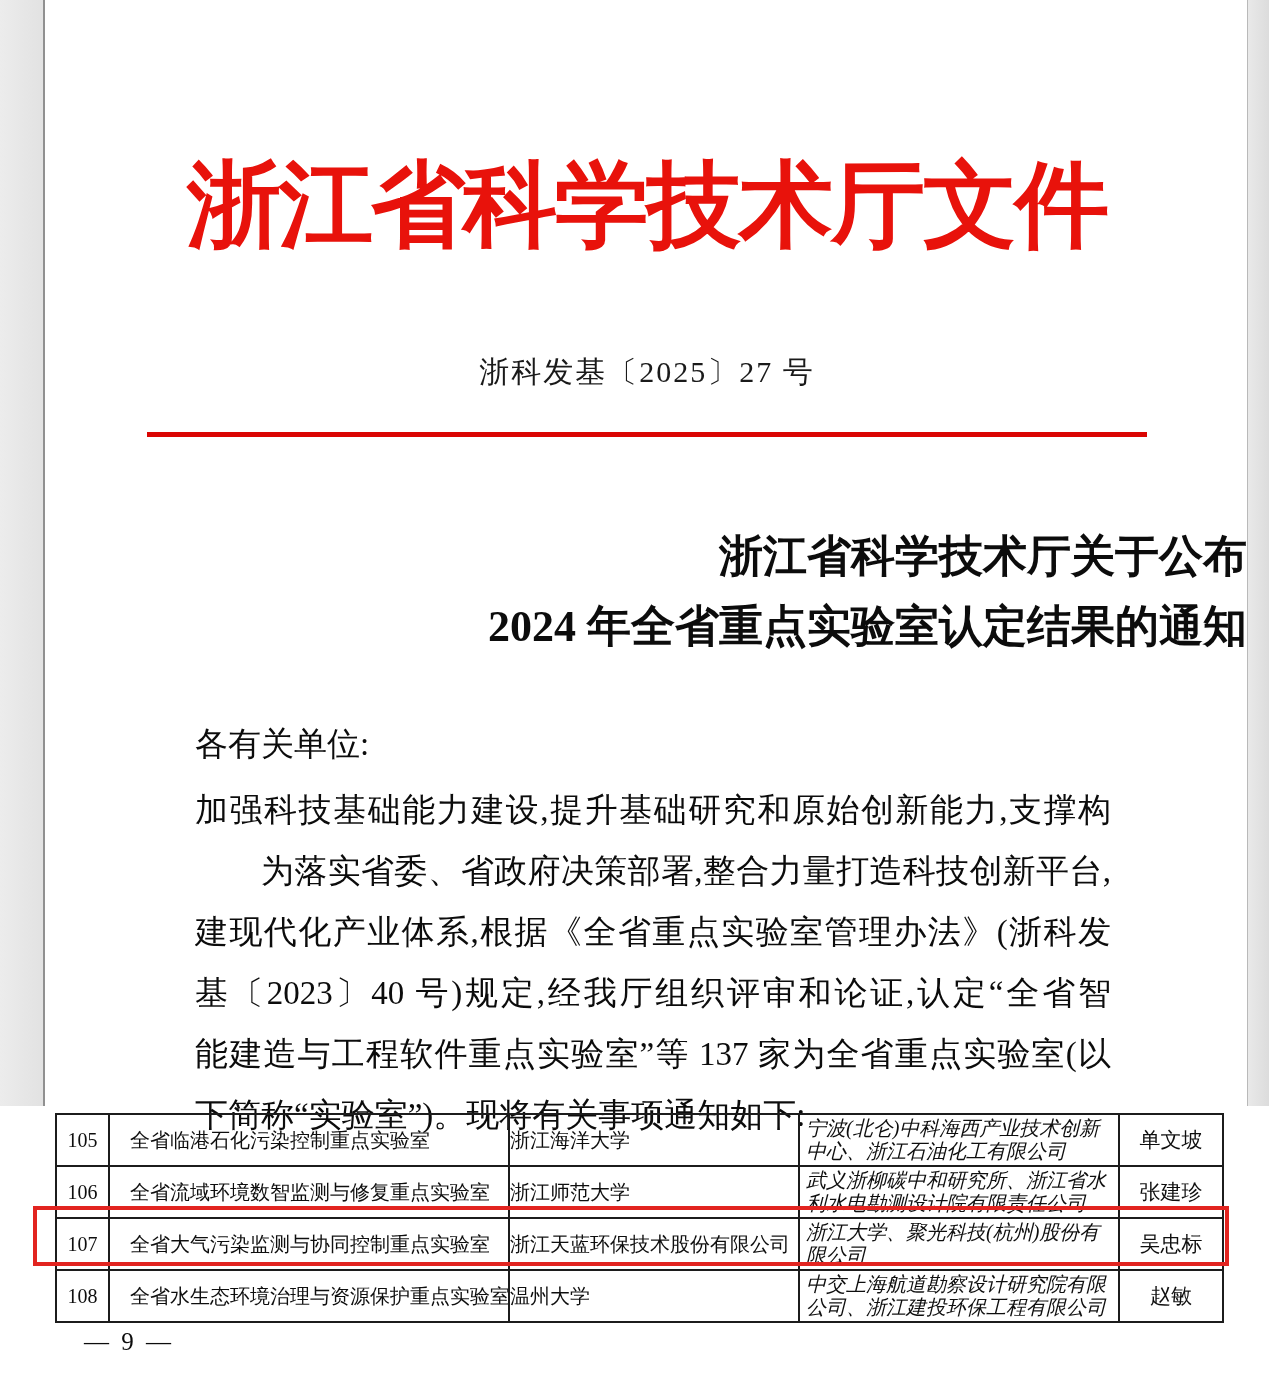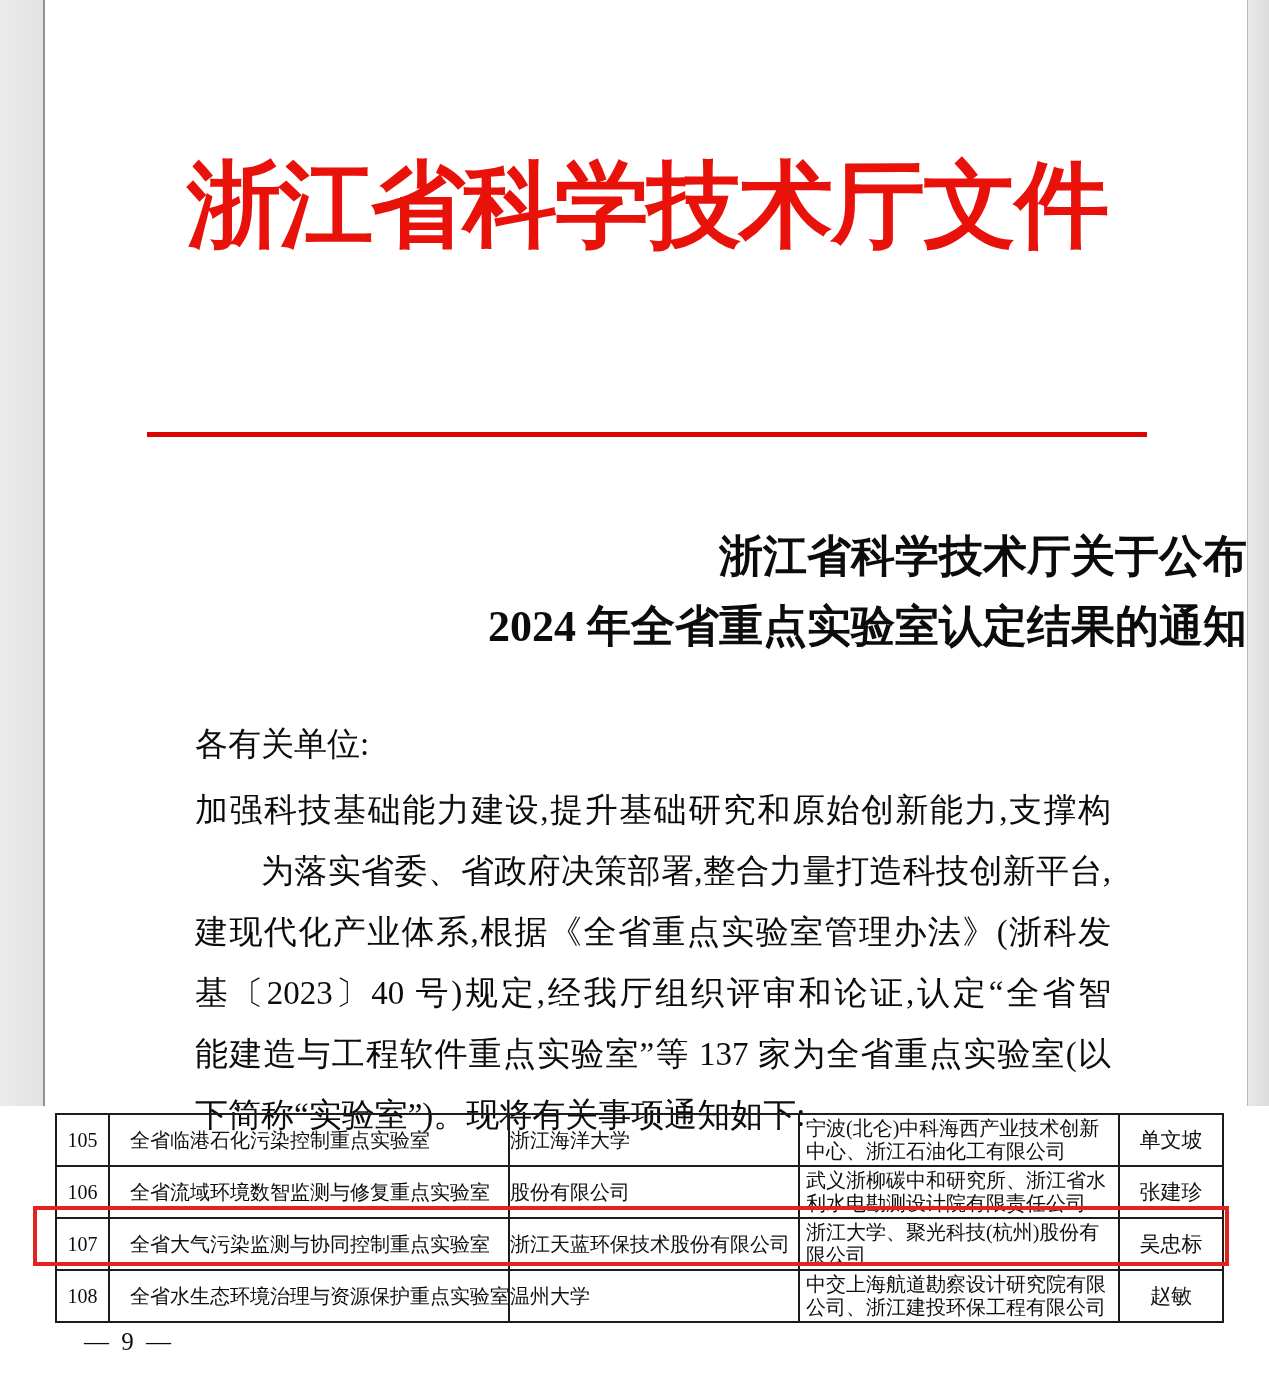--- a/index.html
+++ b/index.html
@@ -80,21 +80,21 @@
   }
   table.labs td {
     border: 2px solid #1c1c1c;
     height: 50px;
     vertical-align: middle;
     overflow: hidden;
   }
   td.c-no   { text-align: center; font-size: 20px; }
   td.c-lab  { padding-left: 20px; white-space: nowrap; }
   td.c-inst {  white-space: nowrap; }
-  td.c-part { padding: 2px 0 2px 6px; line-height: 23px; word-break: break-all; }
+  td.c-part { padding: 2px 0 2px 6px; line-height: 23px; word-break: break-all; font-style: italic; }
   td.c-dir  { text-align: center; font-size: 21px; }
 
   .highlight-box {
     position: absolute; left: 33px; top: 1206px;
     width: 1196px; height: 60px;
     border: 4px solid var(--highlight-red);
     pointer-events: none;
   }
 
   .page-number {
@@ -103,20 +103,21 @@
   }
 </style>
 </head>
 <body>
 
 <div class="margin-strip margin-left"></div>
 <div class="margin-strip margin-right"></div>
 
 <div class="page">
   <div class="doc-title">浙江省科学技术厅文件</div>
+  <div class="doc-number">浙科发基〔2025〕27 号</div>
   <div class="red-rule"></div>
   <div class="notice-title l1">浙江省科学技术厅关于公布</div>
   <div class="notice-title l2">2024 年全省重点实验室认定结果的通知</div>
   <div class="salutation">各有关单位:</div>
   <div class="body-text">
     <div class="body-line fill">加强科技基础能力建设,提升基础研究和原始创新能力,支撑构</div>
     <div class="body-line fill indent">为落实省委、省政府决策部署,整合力量打造科技创新平台,</div>
     <div class="body-line fill">建现代化产业体系,根据《全省重点实验室管理办法》(浙科发</div>
     <div class="body-line fill">基〔2023〕40 号)规定,经我厅组织评审和论证,认定“全省智</div>
     <div class="body-line fill">能建造与工程软件重点实验室”等 137 家为全省重点实验室(以</div>
@@ -137,21 +138,21 @@
       <tr>
         <td class="c-no">105</td>
         <td class="c-lab">全省临港石化污染控制重点实验室</td>
         <td class="c-inst">浙江海洋大学</td>
         <td class="c-part">宁波(北仑)中科海西产业技术创新中心、浙江石油化工有限公司</td>
         <td class="c-dir">单文坡</td>
       </tr>
       <tr>
         <td class="c-no">106</td>
         <td class="c-lab">全省流域环境数智监测与修复重点实验室</td>
-        <td class="c-inst">股份有限公司</td>
+        <td class="c-inst">浙江师范大学</td>
         <td class="c-part">武义浙柳碳中和研究所、浙江省水利水电勘测设计院有限责任公司</td>
         <td class="c-dir">张建珍</td>
       </tr>
       <tr>
         <td class="c-no">107</td>
         <td class="c-lab">全省大气污染监测与协同控制重点实验室</td>
         <td class="c-inst">浙江天蓝环保技术股份有限公司</td>
         <td class="c-part">浙江大学、聚光科技(杭州)股份有限公司</td>
         <td class="c-dir">吴忠标</td>
       </tr>

